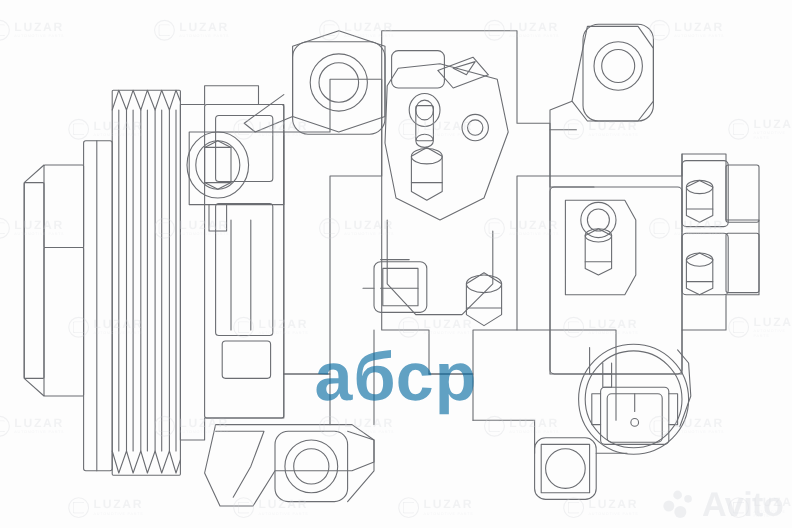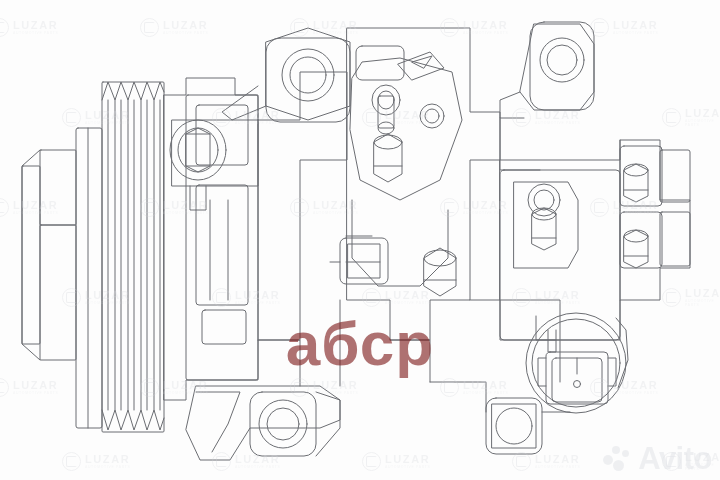--- a/index.html
+++ b/index.html
@@ -14,21 +14,21 @@
            border:1.4px solid #d2d4d9;position:relative;flex:0 0 auto;}
   .wm-mark:before{content:"";position:absolute;left:3.2px;top:3.2px;
            width:8.4px;height:8.4px;border:1.4px solid #d2d4d9;border-radius:2px;
            border-right-color:transparent;}
   .wm-word{font-size:11px;letter-spacing:1.6px;font-weight:700;color:#d7d9de;
            line-height:1;}
   .wm-sub{font-size:3.4px;letter-spacing:.7px;color:#e0e2e6;line-height:1;
           margin-top:1px;}
   .wm-txtwrap{display:flex;flex-direction:column;}
   #center-wm{position:absolute;left:50%;top:308px;transform:translateX(-50%);
-      font-size:62px;font-weight:700;color:#7f1d1d;opacity:.62;letter-spacing:1px;
+      font-size:62px;font-weight:700;color:#0369a1;opacity:.62;letter-spacing:1px;
       pointer-events:none;font-family:"Liberation Sans",sans-serif;}
   #avito-wm{position:absolute;right:8px;bottom:6px;display:flex;align-items:center;
       gap:5px;opacity:.55;pointer-events:none;}
   #avito-dots{position:relative;width:30px;height:30px;flex:0 0 auto;}
   #avito-dots i{position:absolute;border-radius:50%;background:#e3e5e9;display:block;}
   #avito-word{font-size:31px;font-weight:700;color:#e3e5e9;line-height:1;
       letter-spacing:-.5px;}
 </style>
 </head>
 <body>

